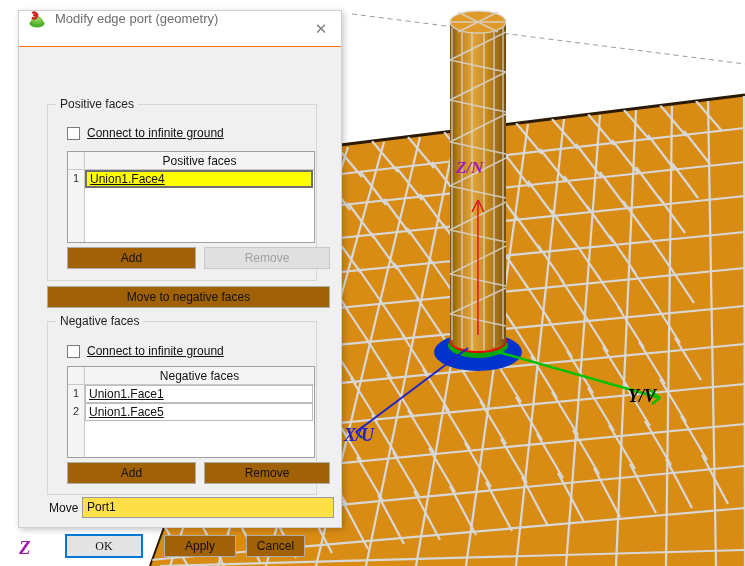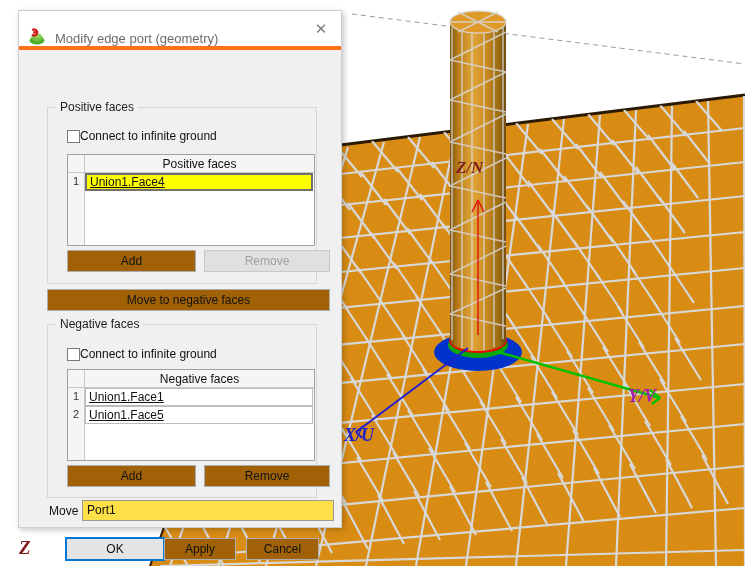--- a/index.html
+++ b/index.html
@@ -31,43 +31,43 @@
   .axis-label {
     position: absolute;
     font-family: "Liberation Serif", serif;
     font-size: 18px;
     font-style: italic;
     font-weight: 600;
     letter-spacing: 0px;
     pointer-events: none;
   }
   .axis-x { color: #2222cc; }
-  .axis-y { color: #a21caf; text-align: right; }
-  .axis-z { color: #7f1d1d; }
+  .axis-y { color: #000000; text-align: right; }
+  .axis-z { color: #a21caf; }
 
   
   #dialog {
     position: absolute;
     left: 18px;
     top: 10px;
     width: 324px;
     height: 518px;
     background: #f0f0f0;
     border: 1px solid #cfcfcf;
     box-shadow: 2px 2px 6px rgba(0,0,0,0.22);
     box-sizing: border-box;
   }
 
   #titlebar {
     position: relative;
     height: 35px;
     background: #ffffff;
-    border-bottom: 4px solid #f97316;
-    display: flex;
-    align-items: flex-end;
+    border-bottom: 1px solid #f97316;
+    display: flex;
+    align-items: flex-start;
   }
   #app-icon {
     margin-left: 9px;
     width: 18px; height: 18px;
     display: block;
   }
   #title-text {
     margin-left: 9px;
     font-size: 13px;
     color: #6d6d6d;
@@ -113,23 +113,24 @@
     align-items: center;
   }
   .chkbox {
     width: 13px; height: 13px;
     border: 1px solid #7a7a7a;
     background: #ffffff;
     box-sizing: border-box;
     display: inline-block;
   }
   .chk-label {
-    margin-left: 0;
+    margin-left: 7px;
     font-size: 12px;
     color: #111;
+    text-decoration: underline;
   }
 
   
   .tbl {
     position: absolute;
     background: #ffffff;
     border: 1px solid #a0a0a0;
     box-sizing: border-box;
     overflow: hidden;
   }
@@ -600,19 +601,19 @@
       </div>
 
       <div class="btn" style="left:48px; top:415px; width:129px;">Add</div>
       <div class="btn" style="left:185px; top:415px; width:126px;">Remove</div>
 
       <div id="label-row">
         <span id="label-caption">Move</span>
         <div id="label-input" placeholder="">Port1</div>
       </div>
 
-      <div class="btn default" style="left:46px; top:487px; width:100px; height:24px;">OK</div>
+      <div class="btn default" style="left:46px; top:487px; width:78px; height:24px;font-family:Liberation Serif, serif;">OK</div>
       <div class="btn" style="left:145px; top:488px; width:72px;">Apply</div>
-      <div class="btn" style="left:227px; top:488px; width:73px;">Cancel</div>
+      <div class="btn" style="left:227px; top:488px; width:59px;">Cancel</div>
 
     </div>
   </div>
 </div>
 
 </body></html>

